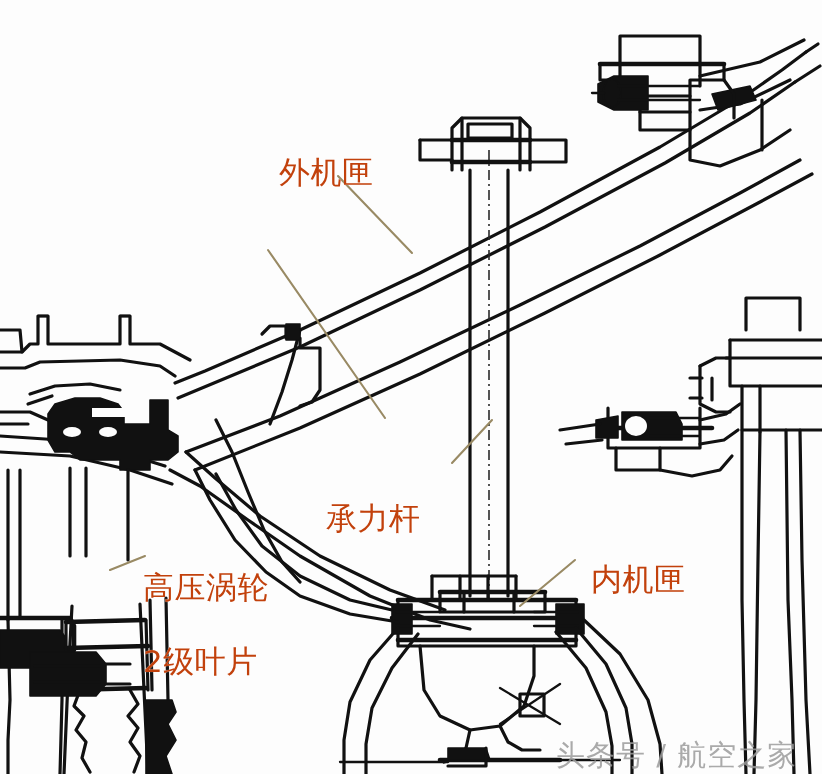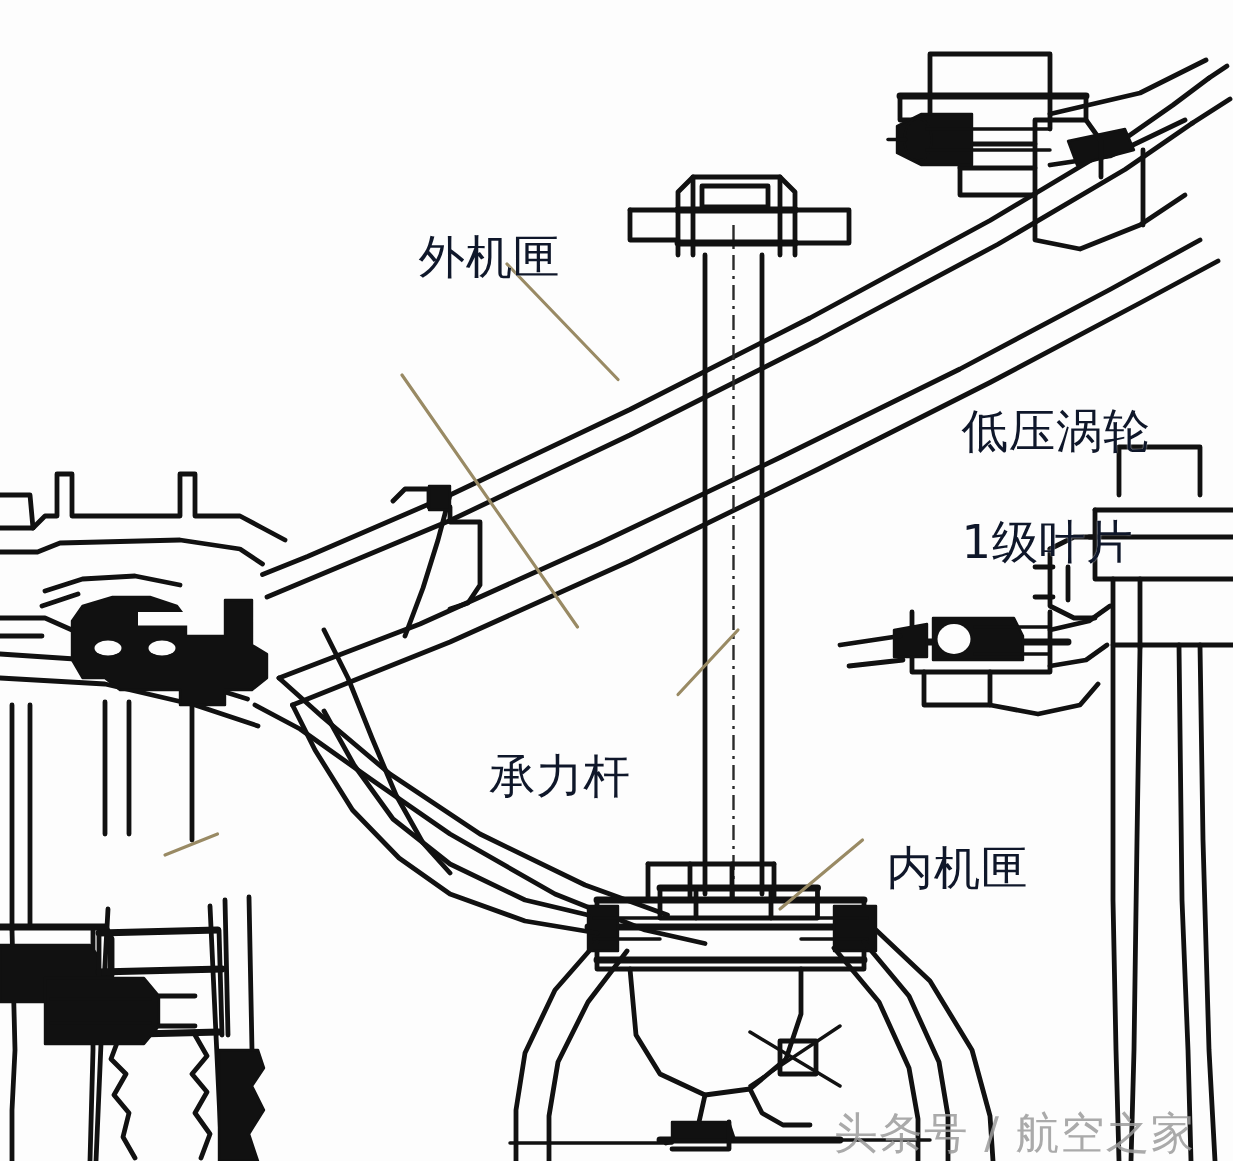--- a/index.html
+++ b/index.html
@@ -20,21 +20,21 @@
   }
   #drawing {
     position: absolute;
     left: 0;
     top: 0;
     width: 822px;
     height: 774px;
   }
   .anno {
     position: absolute;
-    color: #0f172a;
+    color: #c2410c;
     font-family: "DejaVu Sans", "Liberation Sans", sans-serif;
     font-weight: 500;
     line-height: 1.18;
     white-space: pre;
     letter-spacing: 0.5px;
     text-shadow: 0 0 1px rgba(255,255,255,0.9);
   }
   .anno-l1 { font-size: 31px; }
   .anno-l2 { font-size: 31px; }
   .watermark {
@@ -301,29 +301,29 @@
       <line class="ldr" x1="145" y1="556" x2="110" y2="570"></line>
       <line class="ldr" x1="575" y1="560" x2="520" y2="606"></line>
     </g>
   </svg>
 
   <div class="anno lbl-outer-case">
     <div class="anno-l1">外机匣</div>
   </div>
 
 
-  <div class="anno lbl-lpt">
-    <div class="anno-l1">低压涡轮</div>
-    <div class="anno-l2">1级叶片</div>
-  </div>
 
   <div class="anno lbl-strut">
     <div class="anno-l1">承力杆</div>
   </div>
 
+  <div class="anno lbl-hpt">
+    <div class="anno-l1">高压涡轮</div>
+    <div class="anno-l2">2级叶片</div>
+  </div>
 
   <div class="anno lbl-inner-case">
     <div class="anno-l1">内机匣</div>
   </div>
 
   <div class="watermark">头条号 / 航空之家</div>
 
 </div>
 
 </body></html>

